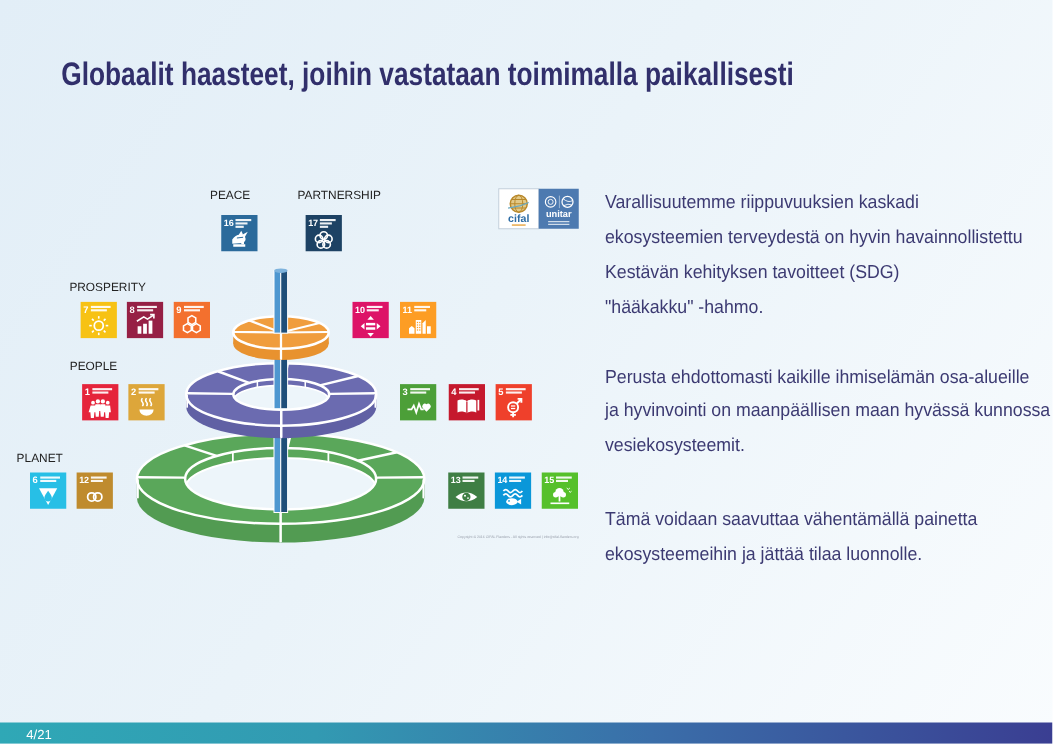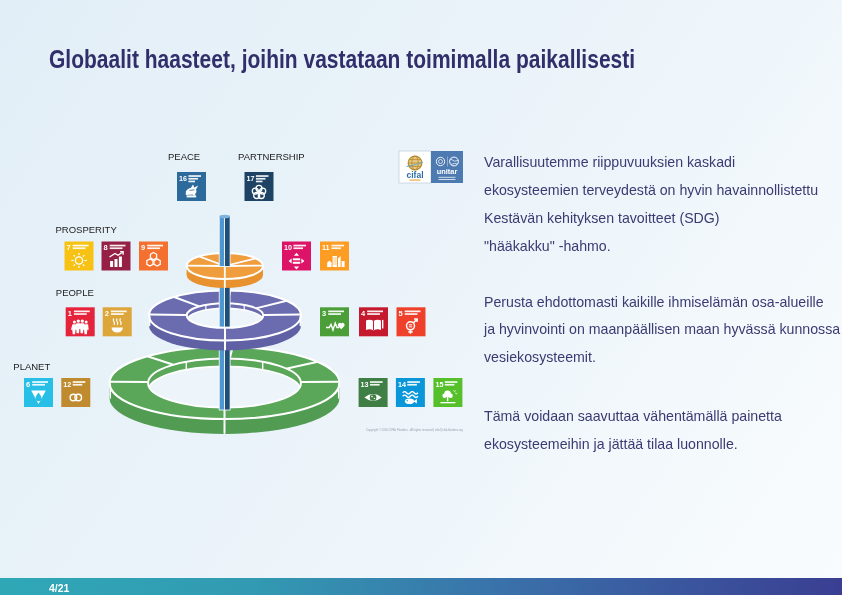--- a/index.html
+++ b/index.html
@@ -8,21 +8,21 @@
     background:linear-gradient(125deg,#e2eef7 0%,#eaf3f9 45%,#f9fcfe 100%);}
   .title{position:absolute;left:49px;top:44px;font-size:26px;font-weight:bold;
     color:#312f6b;transform:scaleX(0.808);transform-origin:0 50%;white-space:nowrap;}
   .rtext{position:absolute;left:484px;top:148px;width:420px;font-size:15px;
     line-height:27.9px;color:#3c3a72;transform:scaleX(0.945);transform-origin:0 0;}
   .rtext p{margin:0 0 27.9px 0;}
   .rtext p.last{margin:0;}
   .rtext p.g2{margin:0 0 31px 0;}
   .footer{position:absolute;left:0;top:578px;width:842px;height:17px;
     background:linear-gradient(90deg,#2fa8b6 0%,#329ab2 30%,#3a6ea9 62%,#3a3e92 100%);}
-  .fl{position:absolute;left:21px;top:582px;font-size:10.5px;font-weight:bold;color:#fff;margin-left:28px;}
+  .fl{position:absolute;left:21px;top:582px;font-size:10.5px;font-weight:normal;color:#fff;}
   .fr{position:absolute;right:2.5px;top:582px;font-size:10.5px;color:#fff;margin-top:40px;}
   svg{position:absolute;left:0;top:0;}
 </style>
 </head>
 <body>
 <div class="title">Globaalit haasteet, joihin vastataan toimimalla paikallisesti</div>
 
 <svg width="842" height="595" viewBox="0 0 842 595">
 
   <g stroke-linecap="round">

